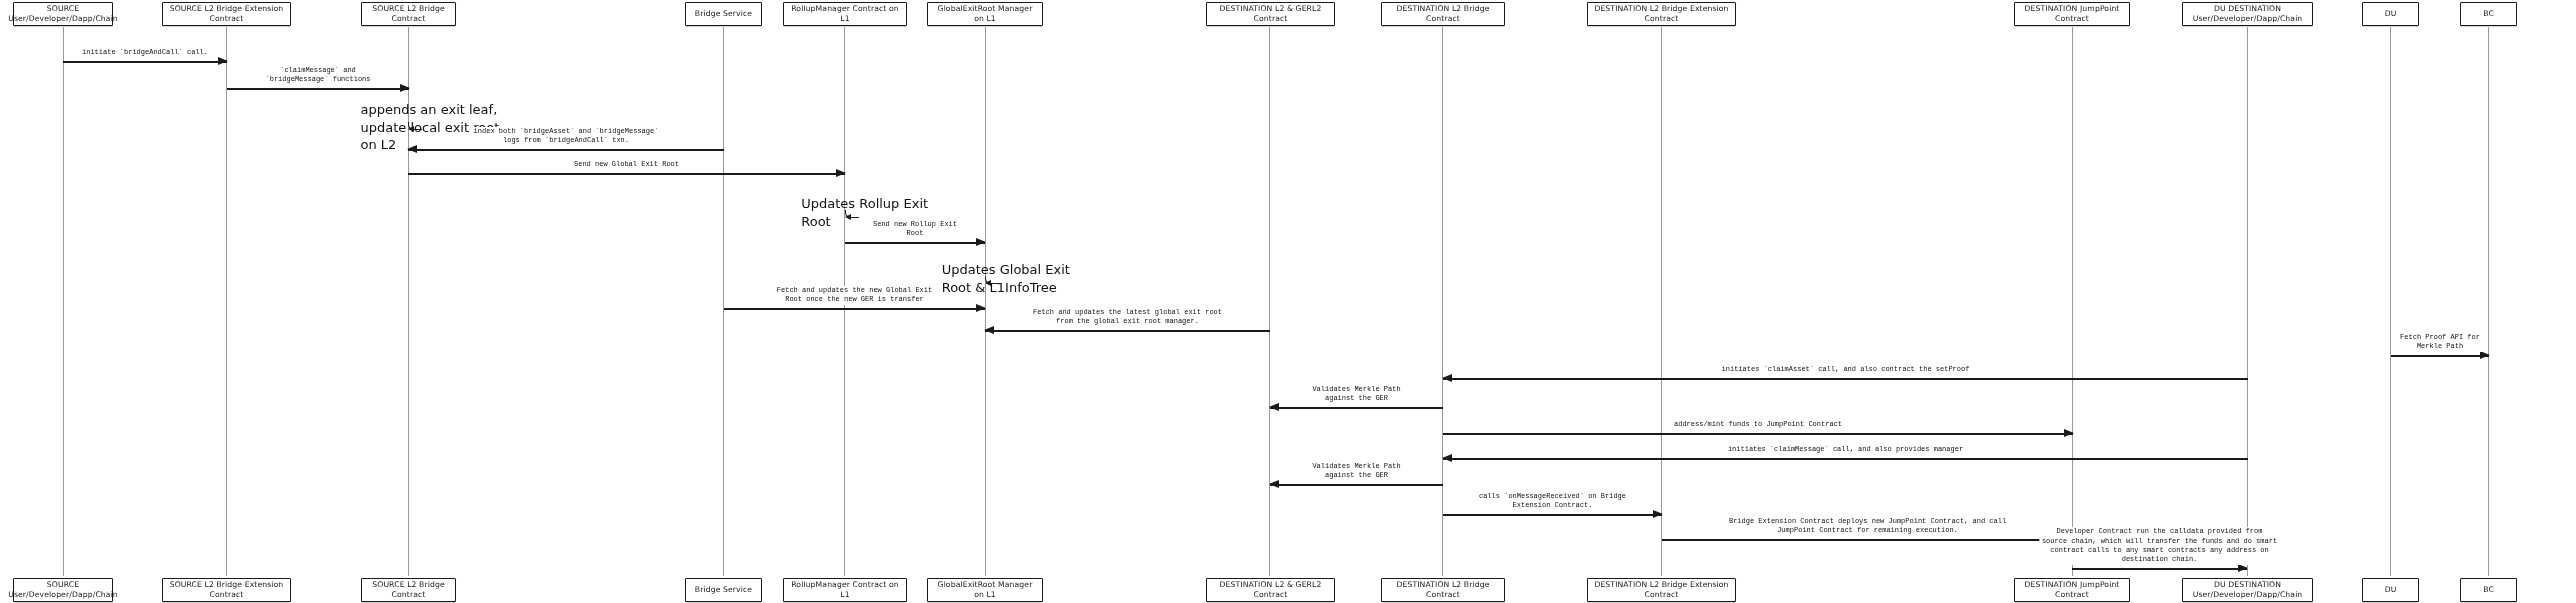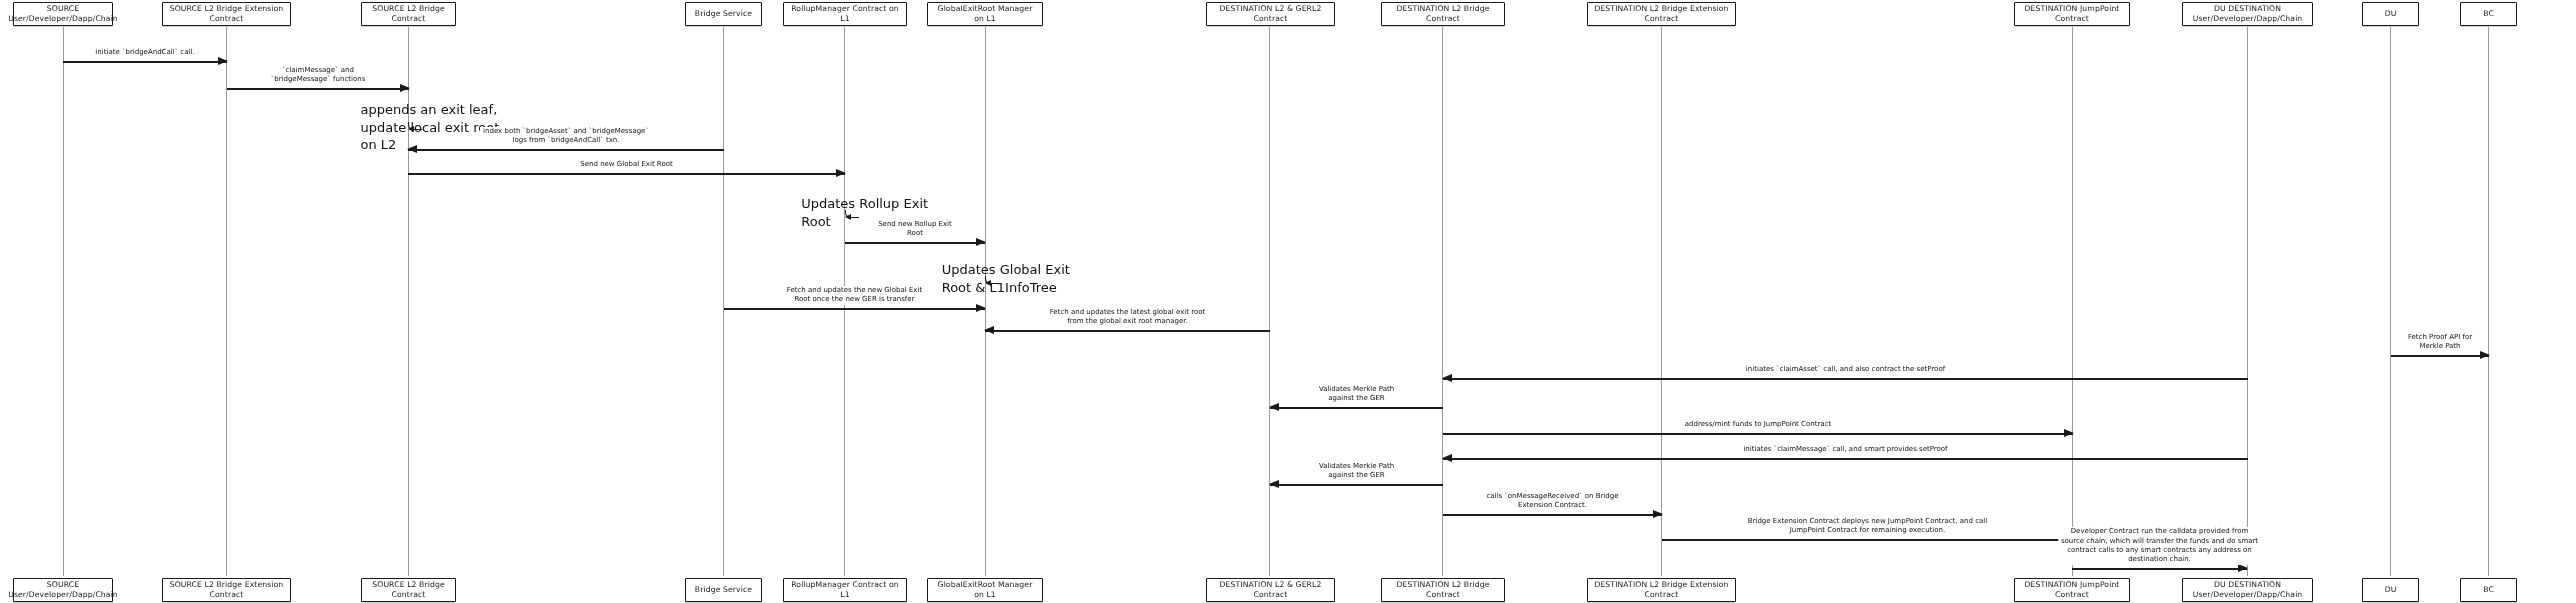--- a/index.html
+++ b/index.html
@@ -71,20 +71,21 @@
     left:50%;
     transform:translateX(-50%);
     bottom:3.1px;
     white-space:pre;
     text-align:center;
     font-size:7px;
     line-height:1.35;
     background:#ffffff;
     padding:0 3.1px;
     color:#111;
+    font-family:Liberation Mono, monospace;
   }
 
   
   .selfnote{
     position:absolute;
     font-size:13px;
     line-height:1.35;
     text-align:left;
     white-space:pre;
     color:#111;
@@ -292,21 +293,21 @@
 against the GER</div>
       </div>
       <div class="msg right" style="left: 1443px; width: 630px; top: 433px;">
         <div class="line"></div>
         <div class="head"></div>
         <div class="label">address/mint funds to JumpPoint Contract</div>
       </div>
       <div class="msg left" style="left: 1443px; width: 805px; top: 458px;">
         <div class="line"></div>
         <div class="head"></div>
-        <div class="label">initiates `claimMessage` call, and smart provides setProof</div>
+        <div class="label">initiates `claimMessage` call, and also provides manager</div>
       </div>
       <div class="msg left" style="left: 1270px; width: 173px; top: 484px;">
         <div class="line"></div>
         <div class="head"></div>
         <div class="label">Validates Merkle Path
 against the GER</div>
       </div>
       <div class="msg right" style="left: 1443px; width: 219px; top: 514px;">
         <div class="line"></div>
         <div class="head"></div>

